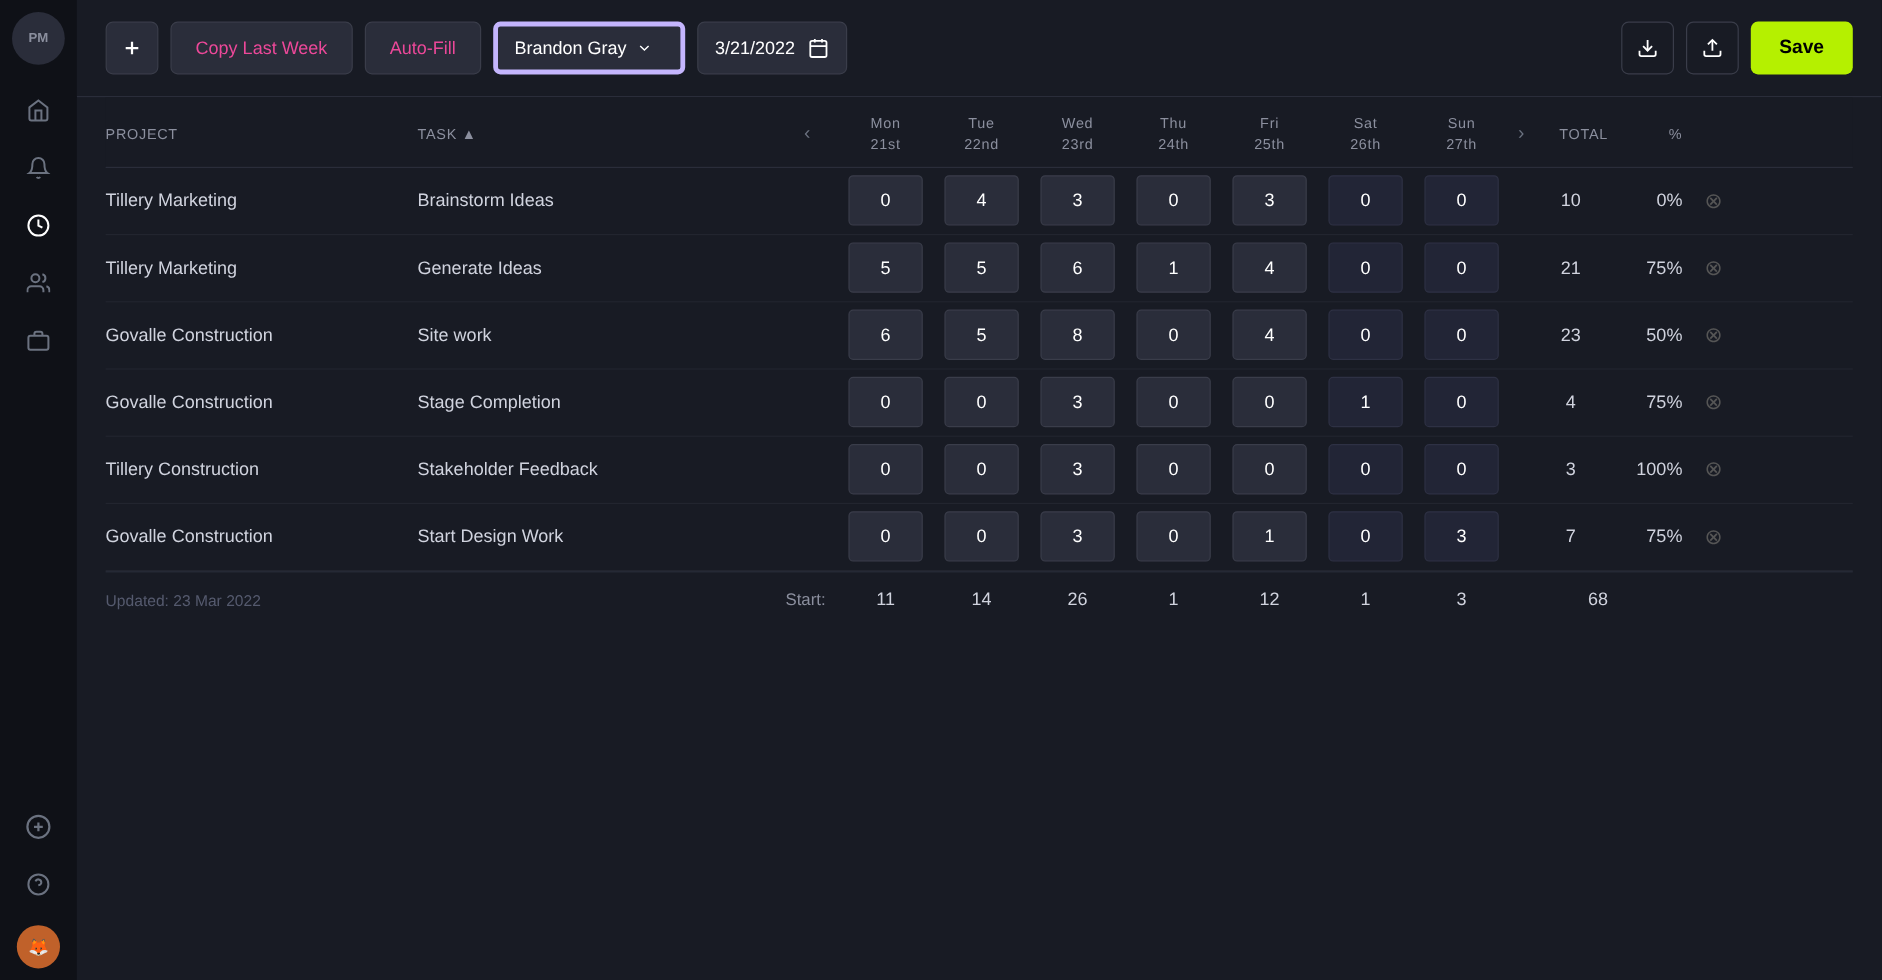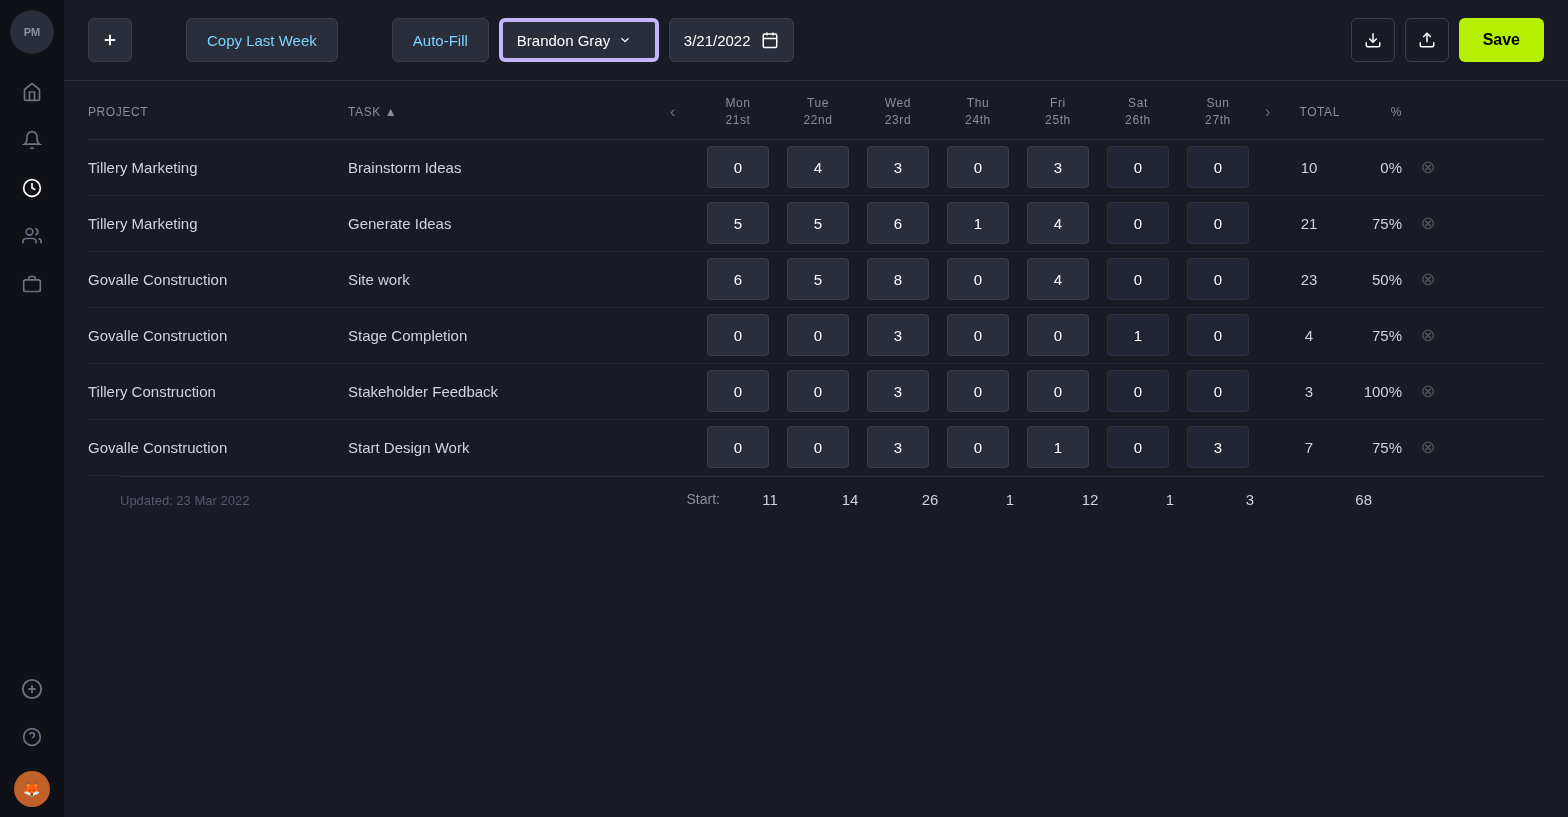--- a/index.html
+++ b/index.html
@@ -95,27 +95,26 @@
       display: flex;
       align-items: center;
       justify-content: center;
     }
     .btn-toolbar {
       height: 44px;
       padding: 0 20px;
       border-radius: 6px;
       background: #2a2d3a;
       border: 1px solid #3a3d4a;
-      color: #7dd3fc;
+      color: #ec4899;
       font-size: 15px;
       cursor: pointer;
       display: flex;
       align-items: center;
       gap: 6px;
-      margin-left: 44px;
     }
     .date-picker {
       height: 44px;
       padding: 0 14px;
       border-radius: 6px;
       background: #2a2d3a;
       border: 1px solid #3a3d4a;
       color: #ffffff;
       font-size: 15px;
       display: flex;
@@ -271,21 +270,20 @@
 
     
     .totals-row {
       display: grid;
       grid-template-columns: 260px 300px 50px repeat(7, 80px) 20px 70px 60px 40px;
       align-items: center;
       padding: 14px 0 8px 0;
       border-top: 1px solid #2a2d3a;
       color: #8b8f9e;
       font-size: 14px;
-      margin-left: 32px;
     }
     .totals-label {
       text-align: right;
       padding-right: 10px;
       color: #8b8f9e;
       font-size: 14px;
     }
     .totals-val {
       text-align: center;
       font-size: 15px;

